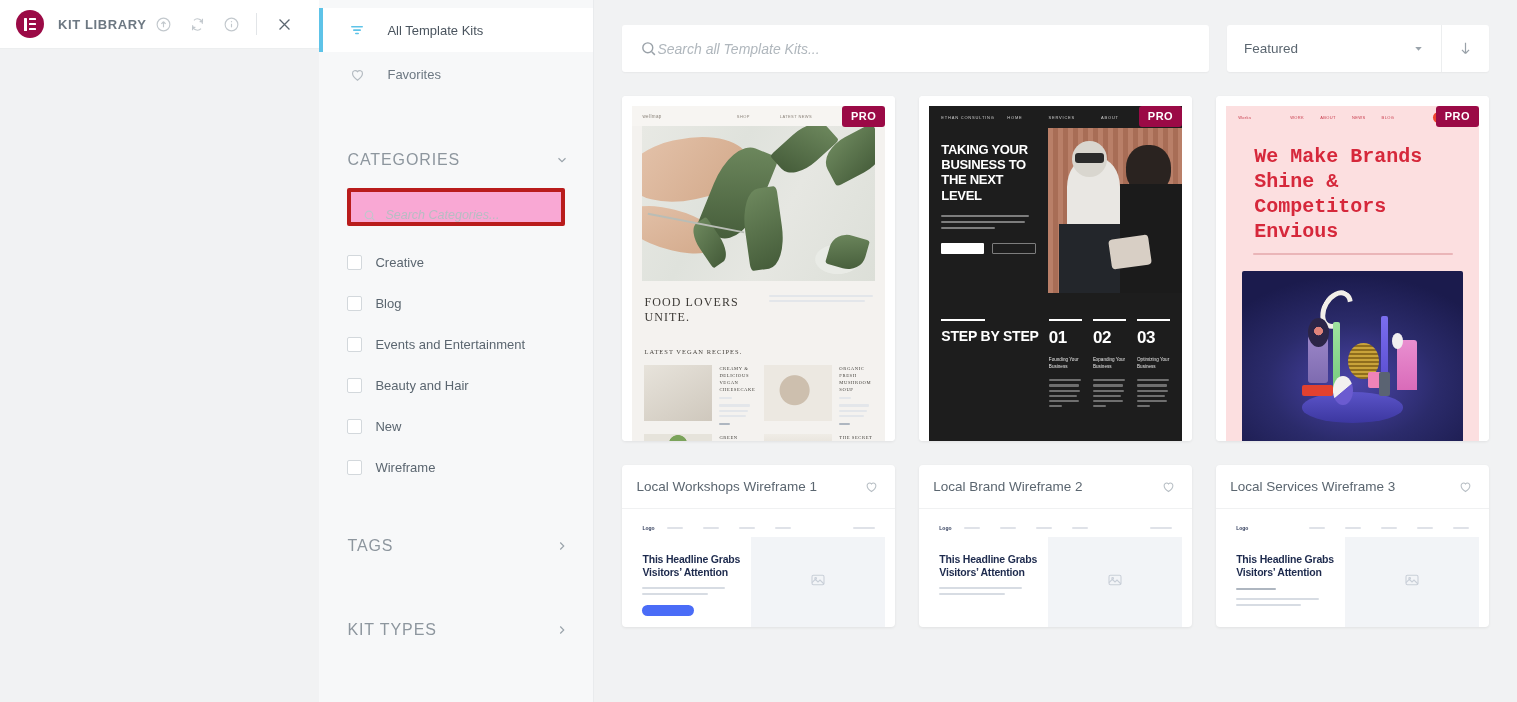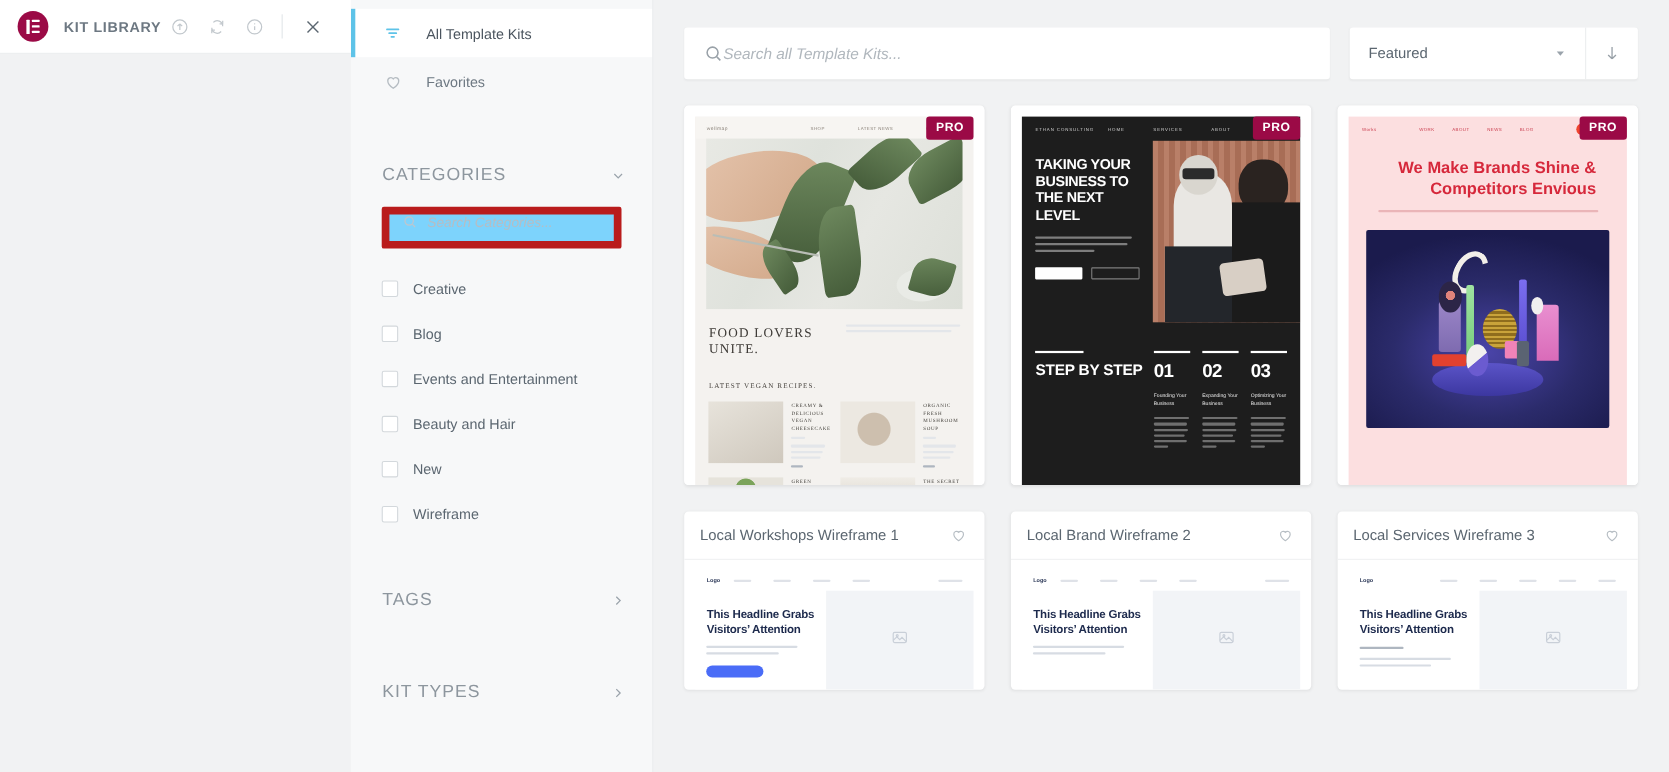--- a/index.html
+++ b/index.html
@@ -77,22 +77,22 @@
     font-size: 16px; letter-spacing: .9px; color: #8d969e;
     text-transform: uppercase; cursor: pointer;
   }
   .cat-section { margin-top: 46px; }
   .tags-section { margin-top: 40px; }
   .kit-types-section { margin-top: 48px; }
   .chev { color: #9aa3ab; display: flex; }
 
   .cat-search-wrap { padding: 10px 28px 0 28px; }
   .cat-search {
-    height: 38px; background: #7dd3fc; border: 7px solid #b91c1c;
-    display: flex; align-items: flex-start; gap: 9px; padding: 0 12px;
+    height: 38px; background: #f9a8d4; border: 4px solid #b91c1c;
+    display: flex; align-items: flex-end; gap: 9px; padding: 0 12px;
     border-radius: 2px;
   }
   .cat-search input {
     border: 0; outline: 0; background: transparent;
     font-family: "Liberation Sans", sans-serif;
     font-size: 12.5px; font-style: italic; color: #5b6670; width: 100%;
   }
   .cat-search input::placeholder { color: #b7bdc3; font-style: italic; }
 
   .cat-list { padding: 16px 0 0 28px; }
@@ -222,22 +222,22 @@
 
   
   .t3 { background: #fcdfe0; }
   .t3 .nav {
     height: 22px; display: flex; align-items: center; padding: 0 12px;
     font-size: 4px; color: #c8394a; letter-spacing: .4px;
   }
   .t3 .nav .links { margin: 0 auto; display: flex; gap: 16px; }
   .t3 .cta { width: 34px; height: 11px; background: #f0452e; border-radius: 6px; }
   .t3 h1 {
-    font-family: Liberation Sans, sans-serif; font-weight: 700;
-    text-align: right; font-size: 15px; line-height: 1.25; color: #d6283b;
+    font-family: Liberation Mono, monospace; font-weight: 700;
+    text-align: left; font-size: 20px; line-height: 1.25; color: #d6283b;
     padding: 16px 28px 0 28px;
   }
   .t3 .tag { margin: 9px auto 0 auto; width: 200px; }
   .t3 .art {
     margin: 16px 16px 0 16px; height: 180px; border-radius: 2px; overflow: hidden;
     position: relative;
     background: radial-gradient(ellipse 70% 60% at 50% 62%, #4a44a8 0%, #2b2b6b 55%, #1b1b4d 100%);
   }
   .podium {
     position: absolute; left: 27%; bottom: 16%; width: 46%; height: 17%;

